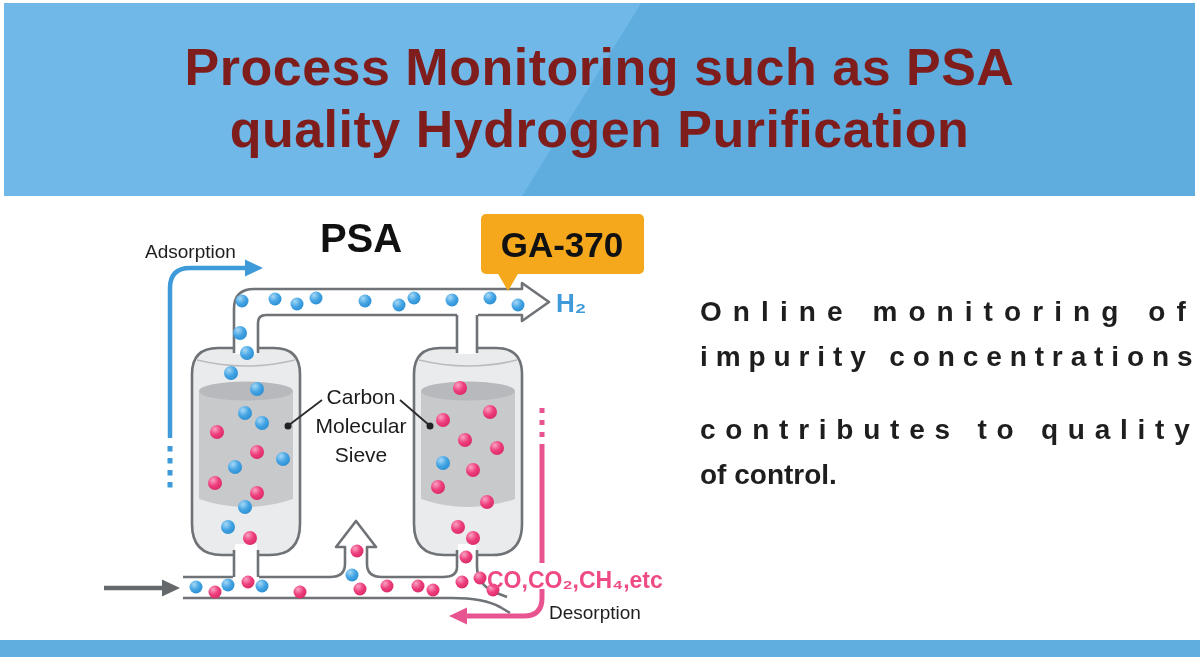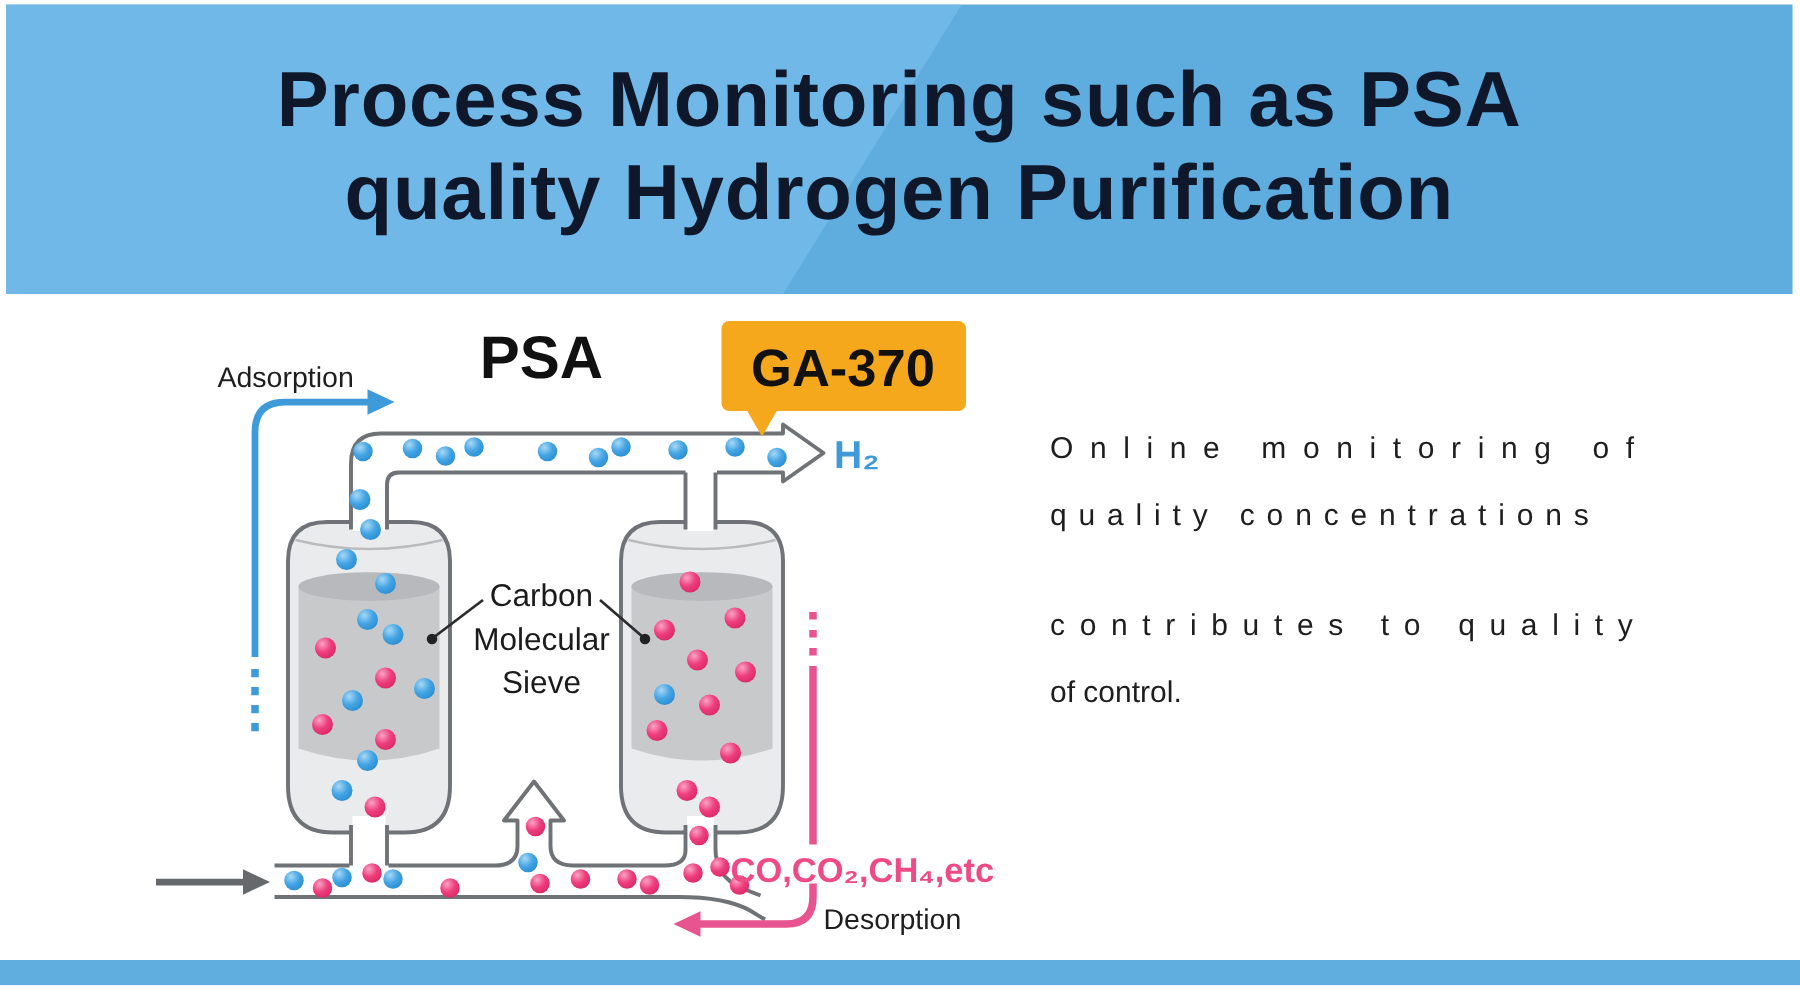--- a/index.html
+++ b/index.html
@@ -9,28 +9,28 @@
     --grayArrow:#66696B; --ink:#1E1E1E;
   }
   html,body{margin:0;padding:0;}
   body{font-family:"Liberation Sans", sans-serif; background:#ffffff;}
   .stage{position:relative;width:1200px;height:657px;background:#ffffff;overflow:hidden;}
 
   .header{position:absolute;top:3px;left:4px;right:5px;height:193px;background:var(--banner);}
   .header-overlay{position:absolute;inset:0;background:var(--bannerLight);
     clip-path:polygon(0 0,53.5% 0,43.5% 100%,0 100%);}
   .title{position:relative;z-index:2;padding-top:33px;text-align:center;
-    font-size:52px;line-height:62px;font-weight:bold;color:#0f172a;letter-spacing:.5px;}
+    font-size:52px;line-height:62px;font-weight:bold;color:#7f1d1d;letter-spacing:.5px;}
 
   .footer-bar{position:absolute;left:0;right:0;top:640px;height:17px;background:var(--footer);}
 
   .diagram-svg{position:absolute;left:0;top:0;}
 
-  .desc{position:absolute;left:700px;top:277px;width:490px;color:var(--ink);
-    font-size:20px;line-height:45px;font-weight:400;}
+  .desc{position:absolute;left:700px;top:289px;width:490px;color:var(--ink);
+    font-size:28px;line-height:45px;font-weight:700;}
   .desc .line{white-space:nowrap;}
 
   
   .stroke-pipe{stroke:var(--pipe);stroke-width:2.6;fill:none;stroke-linejoin:round;}
   .vessel-body{fill:var(--vesselFill);stroke:var(--pipe);stroke-width:2.6;}
   .vessel-rim{stroke:#B9BBBD;stroke-width:1.6;fill:none;}
   .bed{fill:var(--bedFill);}
   .bed-top{fill:var(--bedTop);}
   .erase{fill:#ffffff;}
   .blue-line{stroke:var(--blue);stroke-width:4.5;fill:none;}
@@ -211,19 +211,19 @@
       <path class="connector" d="M400,400 L429,425"></path>
       <circle class="connector-dot" cx="430" cy="426" r="3.5"></circle>
     </g>
 
     <text class="pink-text" x="487" y="588">CO,CO₂,CH₄,etc</text>
     <text class="lbl" x="549" y="619">Desorption</text>
   </svg>
 
   <div class="desc">
     <div class="line fit-line" style="letter-spacing: 11.0758px;">Online monitoring of</div>
-    <div class="line fit-line" style="letter-spacing: 7.89266px;">quality concentrations</div>
+    <div class="line fit-line" style="letter-spacing: 7.89266px;">impurity concentrations</div>
     <div class="line fit-line" style="letter-spacing: 9.76562px; margin-top: 28px;">contributes to quality</div>
     <div class="line">of control.</div>
   </div>
 
   <div class="footer-bar"></div>
 </div>
 
 </body></html>

